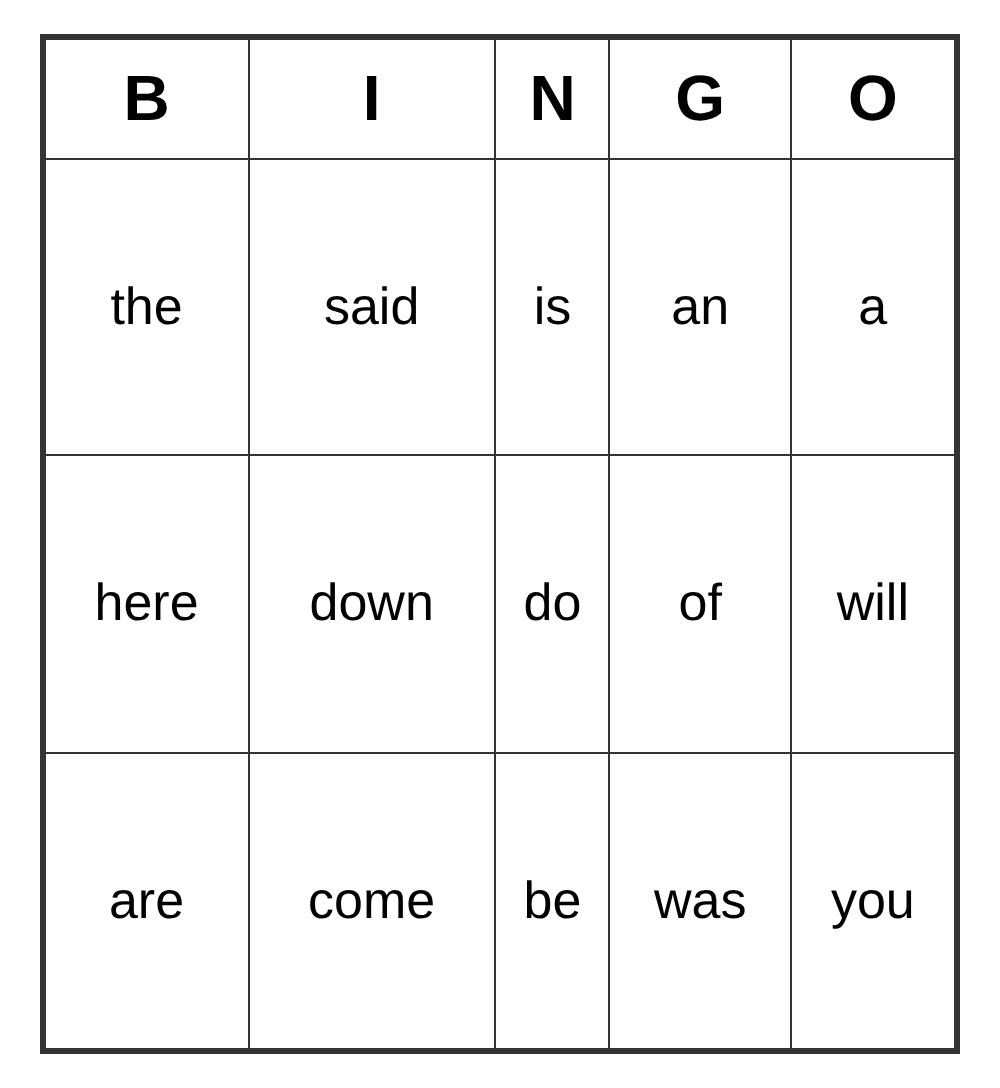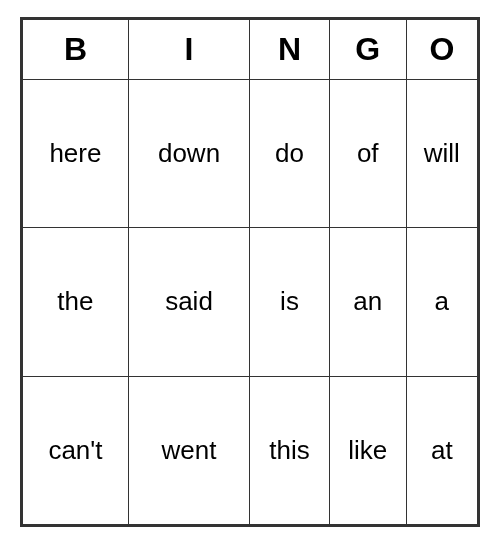--- a/index.html
+++ b/index.html
@@ -58,35 +58,35 @@
       <tr class="header-row">
         <th>B</th>
         <th>I</th>
         <th>N</th>
         <th>G</th>
         <th>O</th>
       </tr>
     </thead>
     <tbody id="bingo-body">
     <tr class="data-row">
+          <td>the</td>
+          <td>said</td>
+          <td>is</td>
+          <td>an</td>
+          <td>a</td>
+        </tr>
+        <tr class="data-row">
           <td>here</td>
           <td>down</td>
           <td>do</td>
           <td>of</td>
           <td>will</td>
         </tr>
         <tr class="data-row">
-          <td>the</td>
-          <td>said</td>
-          <td>is</td>
-          <td>an</td>
-          <td>a</td>
-        </tr>
-        <tr class="data-row">
-          <td>can't</td>
-          <td>went</td>
-          <td>this</td>
-          <td>like</td>
-          <td>at</td>
+          <td>are</td>
+          <td>come</td>
+          <td>be</td>
+          <td>was</td>
+          <td>you</td>
         </tr>
       </tbody>
   </table>
 </div>
 
 </body></html>

